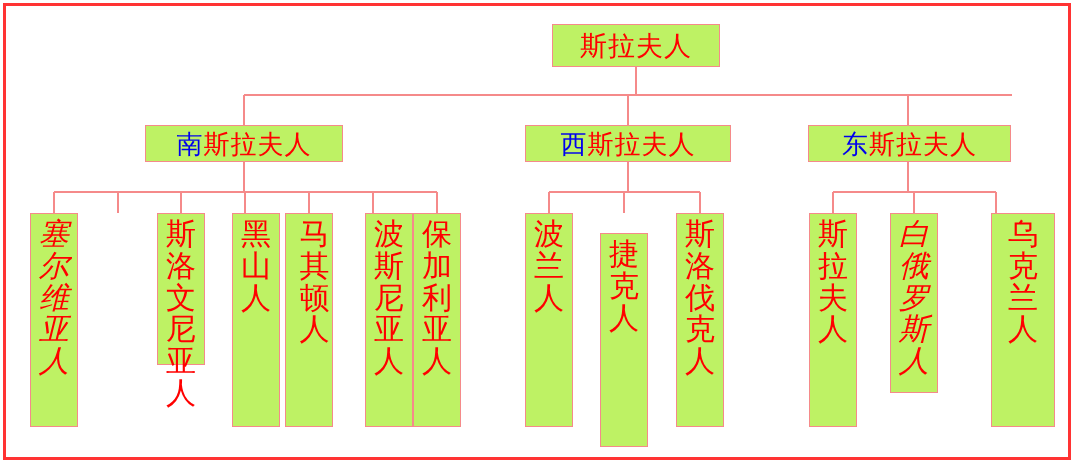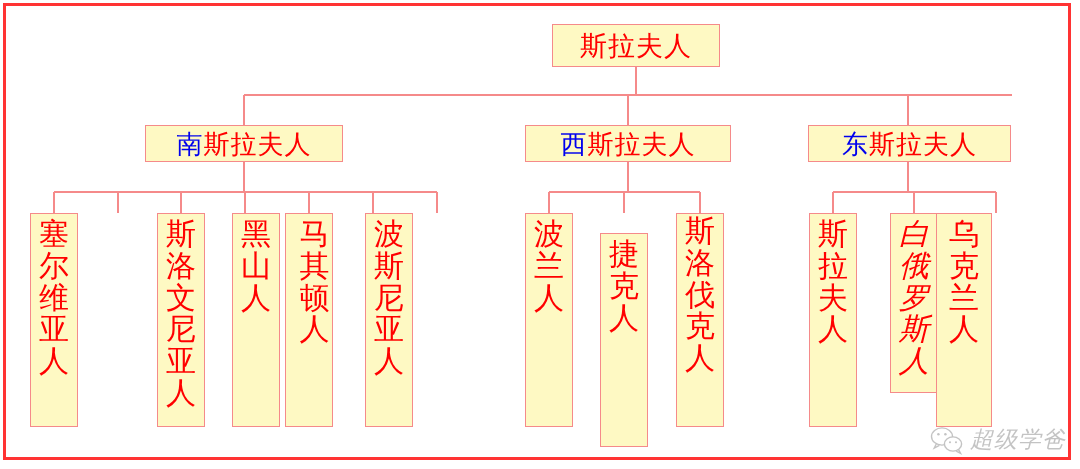--- a/index.html
+++ b/index.html
@@ -35,21 +35,21 @@
     position: absolute;
     left: 0;
     top: 0;
     width: 1080px;
     height: 469px;
   }
   .node-box {
     position: absolute;
     box-sizing: border-box;
     border: 1px solid #f58a8a;
-    background: #fef9c3;
+    background: #bef264;
     color: #ff0000;
   }
   
   .node-root {
     display: flex;
     align-items: center;
     justify-content: center;
     font-size: 27px;
     line-height: 1;
     letter-spacing: 1px;
@@ -164,71 +164,55 @@
   <div class="node-box node-branch" style="left:525px; top:125px; width:206px; height:37px;">
     <span class="dir-char">西</span>
       <span class="rest-chars">斯拉夫人</span>
   </div>
 
   <div class="node-box node-branch" style="left:808px; top:125px; width:203px; height:37px;">
     <span class="dir-char">东</span>
       <span class="rest-chars">斯拉夫人</span>
   </div>
 
-  <div class="node-box node-leaf" style="left:30px; top:213px; width:48px; height:214px;">
+  <div class="node-box node-leaf" style="left:30px; top:213px; width:48px; height:214px;font-style:italic;">
     <span class="leaf-text">塞尔维亚人</span>
   </div>
-  <div class="node-box node-leaf" style="left:157px; top:213px; width:48px; height:214px;">
+  <div class="node-box node-leaf" style="left:157px; top:213px; width:48px; height:152px;">
     <span class="leaf-text">斯洛文尼亚人</span>
   </div>
   <div class="node-box node-leaf" style="left:232px; top:213px; width:48px; height:214px;">
     <span class="leaf-text">黑山人</span>
   </div>
   <div class="node-box node-leaf" style="left:285px; top:213px; width:48px; height:214px;padding-left:11px;">
     <span class="leaf-text">马其顿人</span>
   </div>
   <div class="node-box node-leaf" style="left:365px; top:213px; width:48px; height:214px;">
     <span class="leaf-text">波斯尼亚人</span>
   </div>
+  <div class="node-box node-leaf" style="left:413px; top:213px; width:48px; height:214px;">
+    <span class="leaf-text">保加利亚人</span>
+  </div>
 
   <div class="node-box node-leaf" style="left:525px; top:213px; width:48px; height:214px;">
     <span class="leaf-text">波兰人</span>
   </div>
   <div class="node-box node-leaf" style="left:600px; top:213px; width:48px; height:214px;margin-top:20px;">
     <span class="leaf-text">捷克人</span>
   </div>
-  <div class="node-box node-leaf" style="left:676px; top:213px; width:48px; height:214px;font-family:Liberation Mono, monospace;">
+  <div class="node-box node-leaf" style="left:676px; top:213px; width:48px; height:214px;">
     <span class="leaf-text">斯洛伐克人</span>
   </div>
 
   <div class="node-box node-leaf" style="left:809px; top:213px; width:48px; height:214px;">
     <span class="leaf-text">斯拉夫人</span>
   </div>
   <div class="node-box node-leaf" style="left:890px; top:213px; width:48px; height:180px;font-style:italic;">
     <span class="leaf-text">白俄罗斯人</span>
   </div>
-  <div class="node-box node-leaf" style="left:936px; top:213px; width:56px; height:214px;">
+  <div class="node-box node-leaf" style="left:991px; top:213px; width:64px; height:214px;">
     <span class="leaf-text">乌克兰人</span>
   </div>
 
-  <div id="watermark">
-    <span class="wm-logo">
-      <svg viewBox="0 0 34 30" width="34" height="30" xmlns="http://www.w3.org/2000/svg">
-        <g fill="none" stroke="#3d3d3d" stroke-width="1.4">
-          <ellipse cx="12" cy="11.5" rx="10.5" ry="8.6"></ellipse>
-          <path d="M6.5,18.5 L4.2,23.2 L9.4,20.4"></path>
-          <ellipse cx="23" cy="19" rx="8.6" ry="7.1" fill="#ffffff"></ellipse>
-          <path d="M28.6,24.6 L30.6,28.4 L26.2,26.2"></path>
-        </g>
-        <g fill="#3d3d3d">
-          <circle cx="8.4" cy="9.2" r="1.25"></circle>
-          <circle cx="15.4" cy="9.2" r="1.25"></circle>
-          <circle cx="20" cy="17.2" r="1.05"></circle>
-          <circle cx="26" cy="17.2" r="1.05"></circle>
-        </g>
-      </svg>
-    </span>
-    <span class="wm-text">超级学爸</span>
-  </div>
 
   <div id="outer-frame"></div>
 
 </div>
 
 </body></html>

